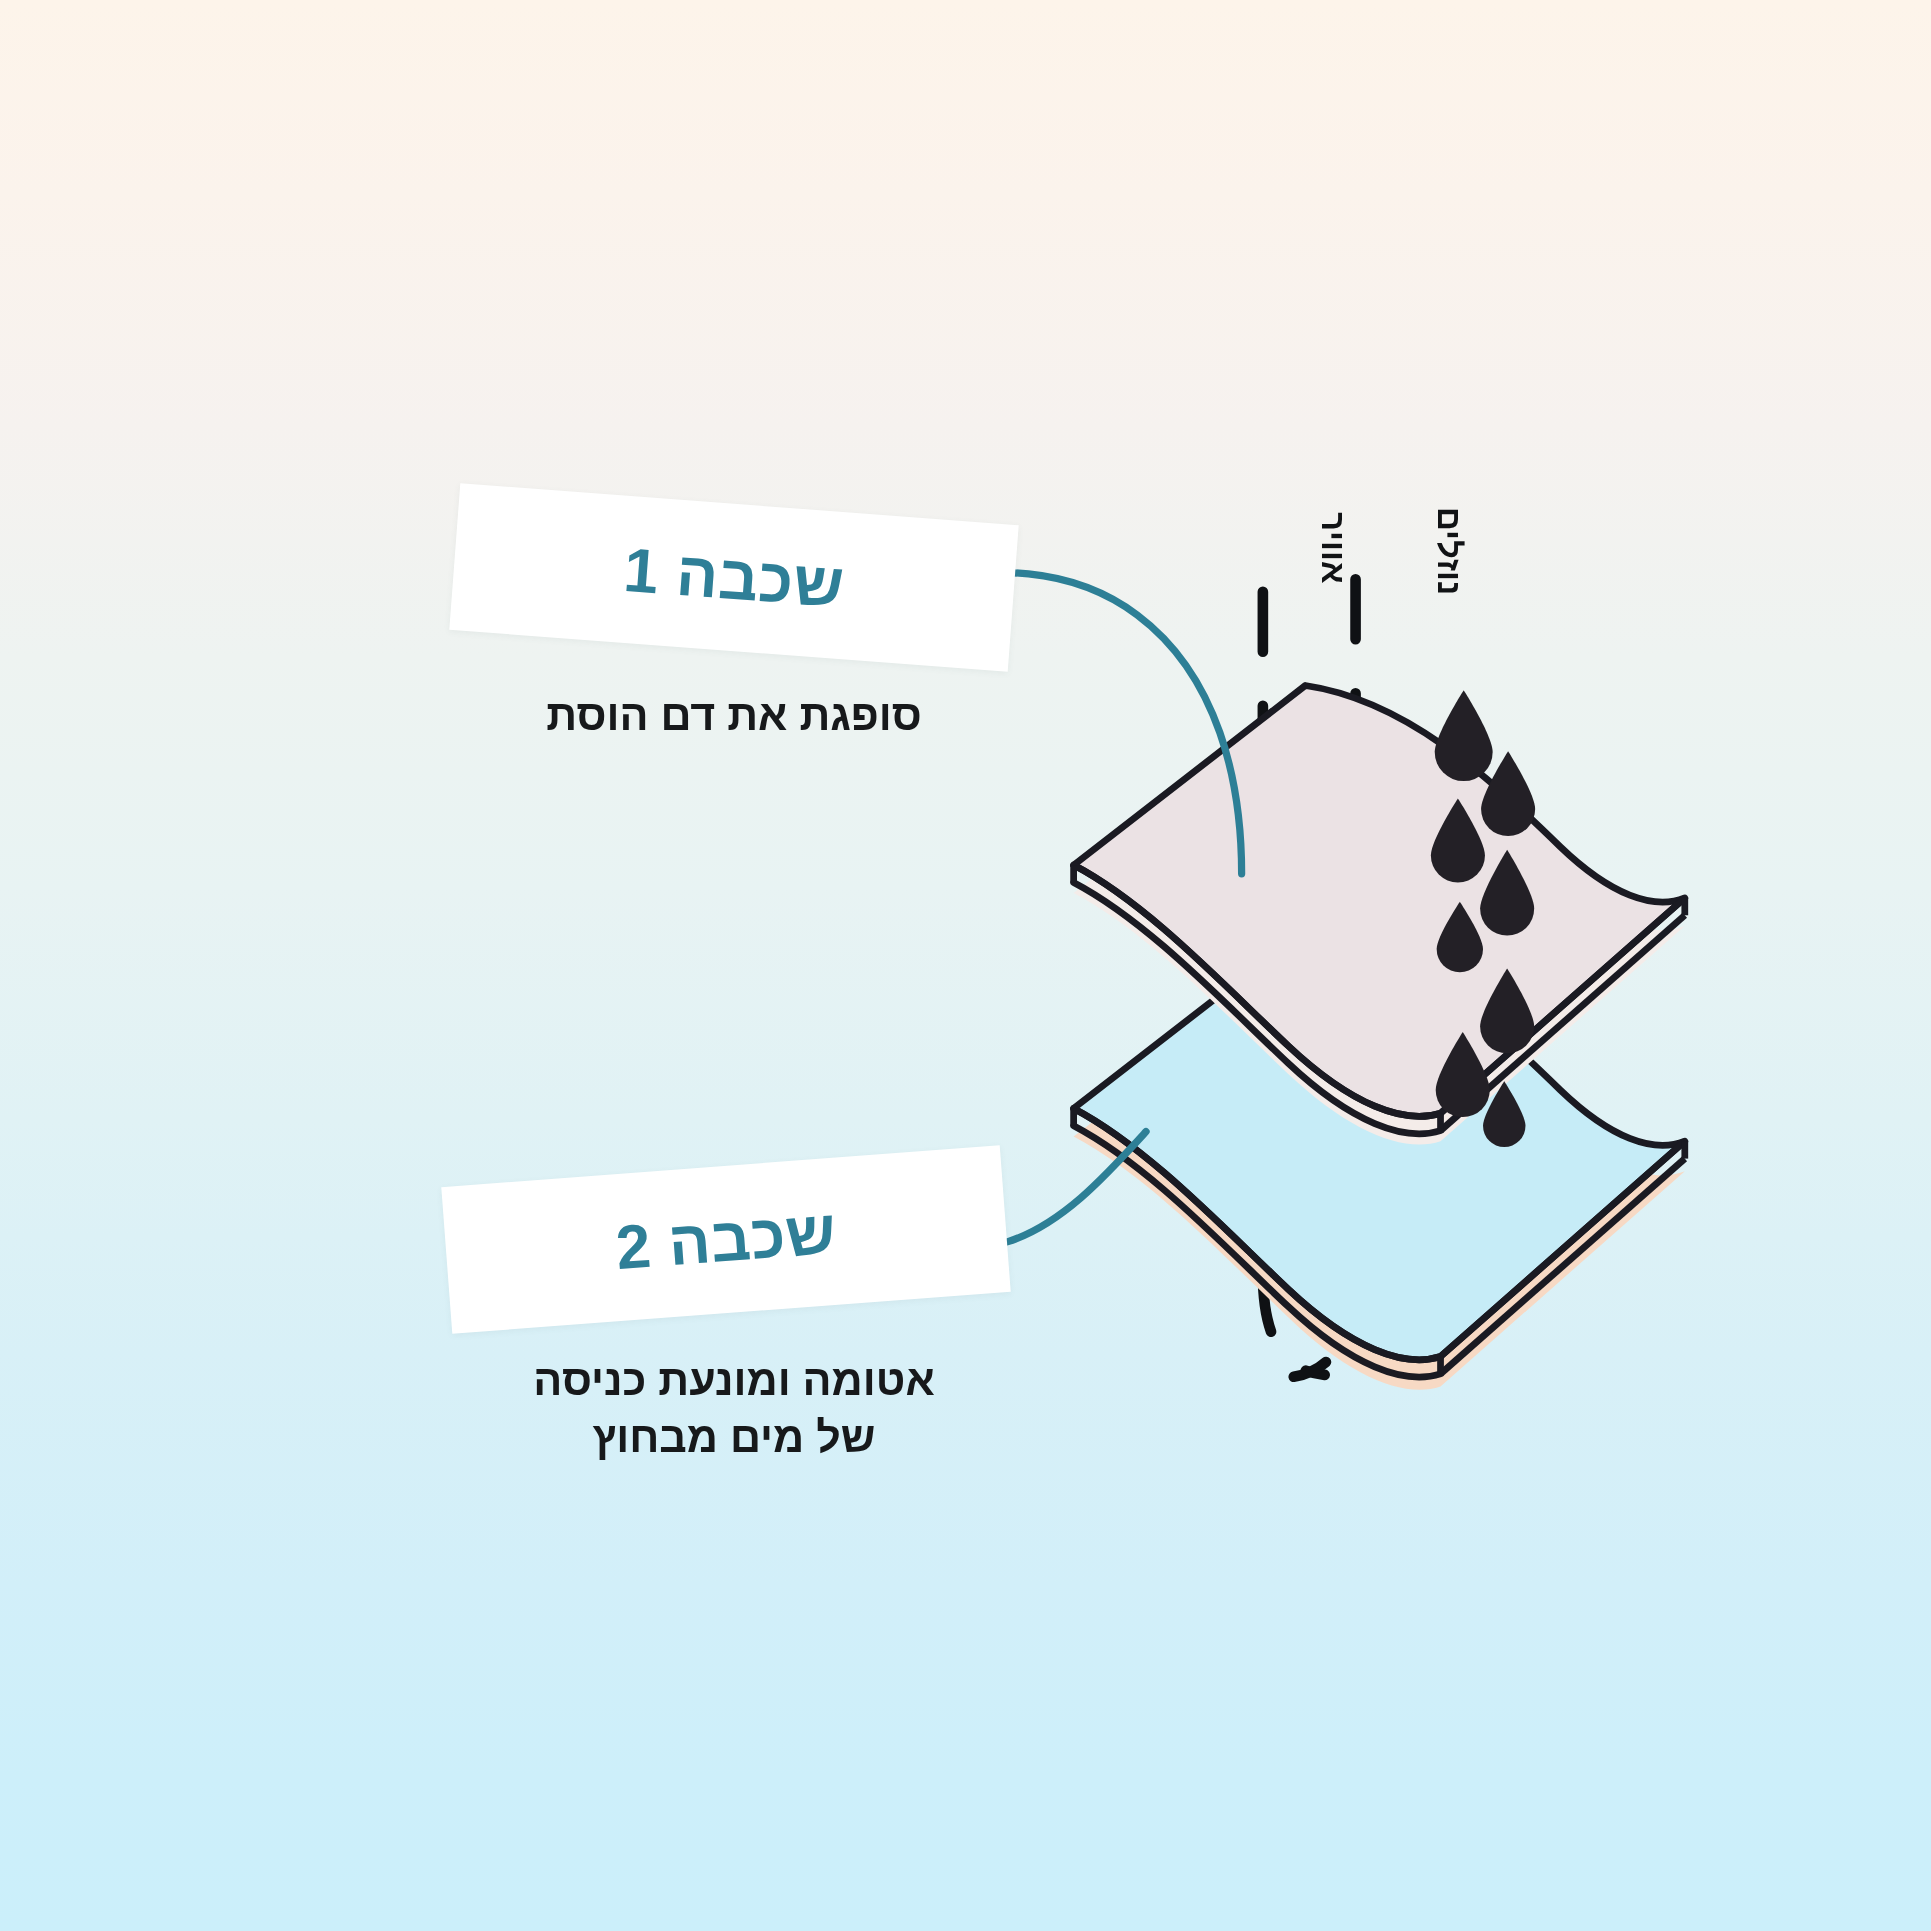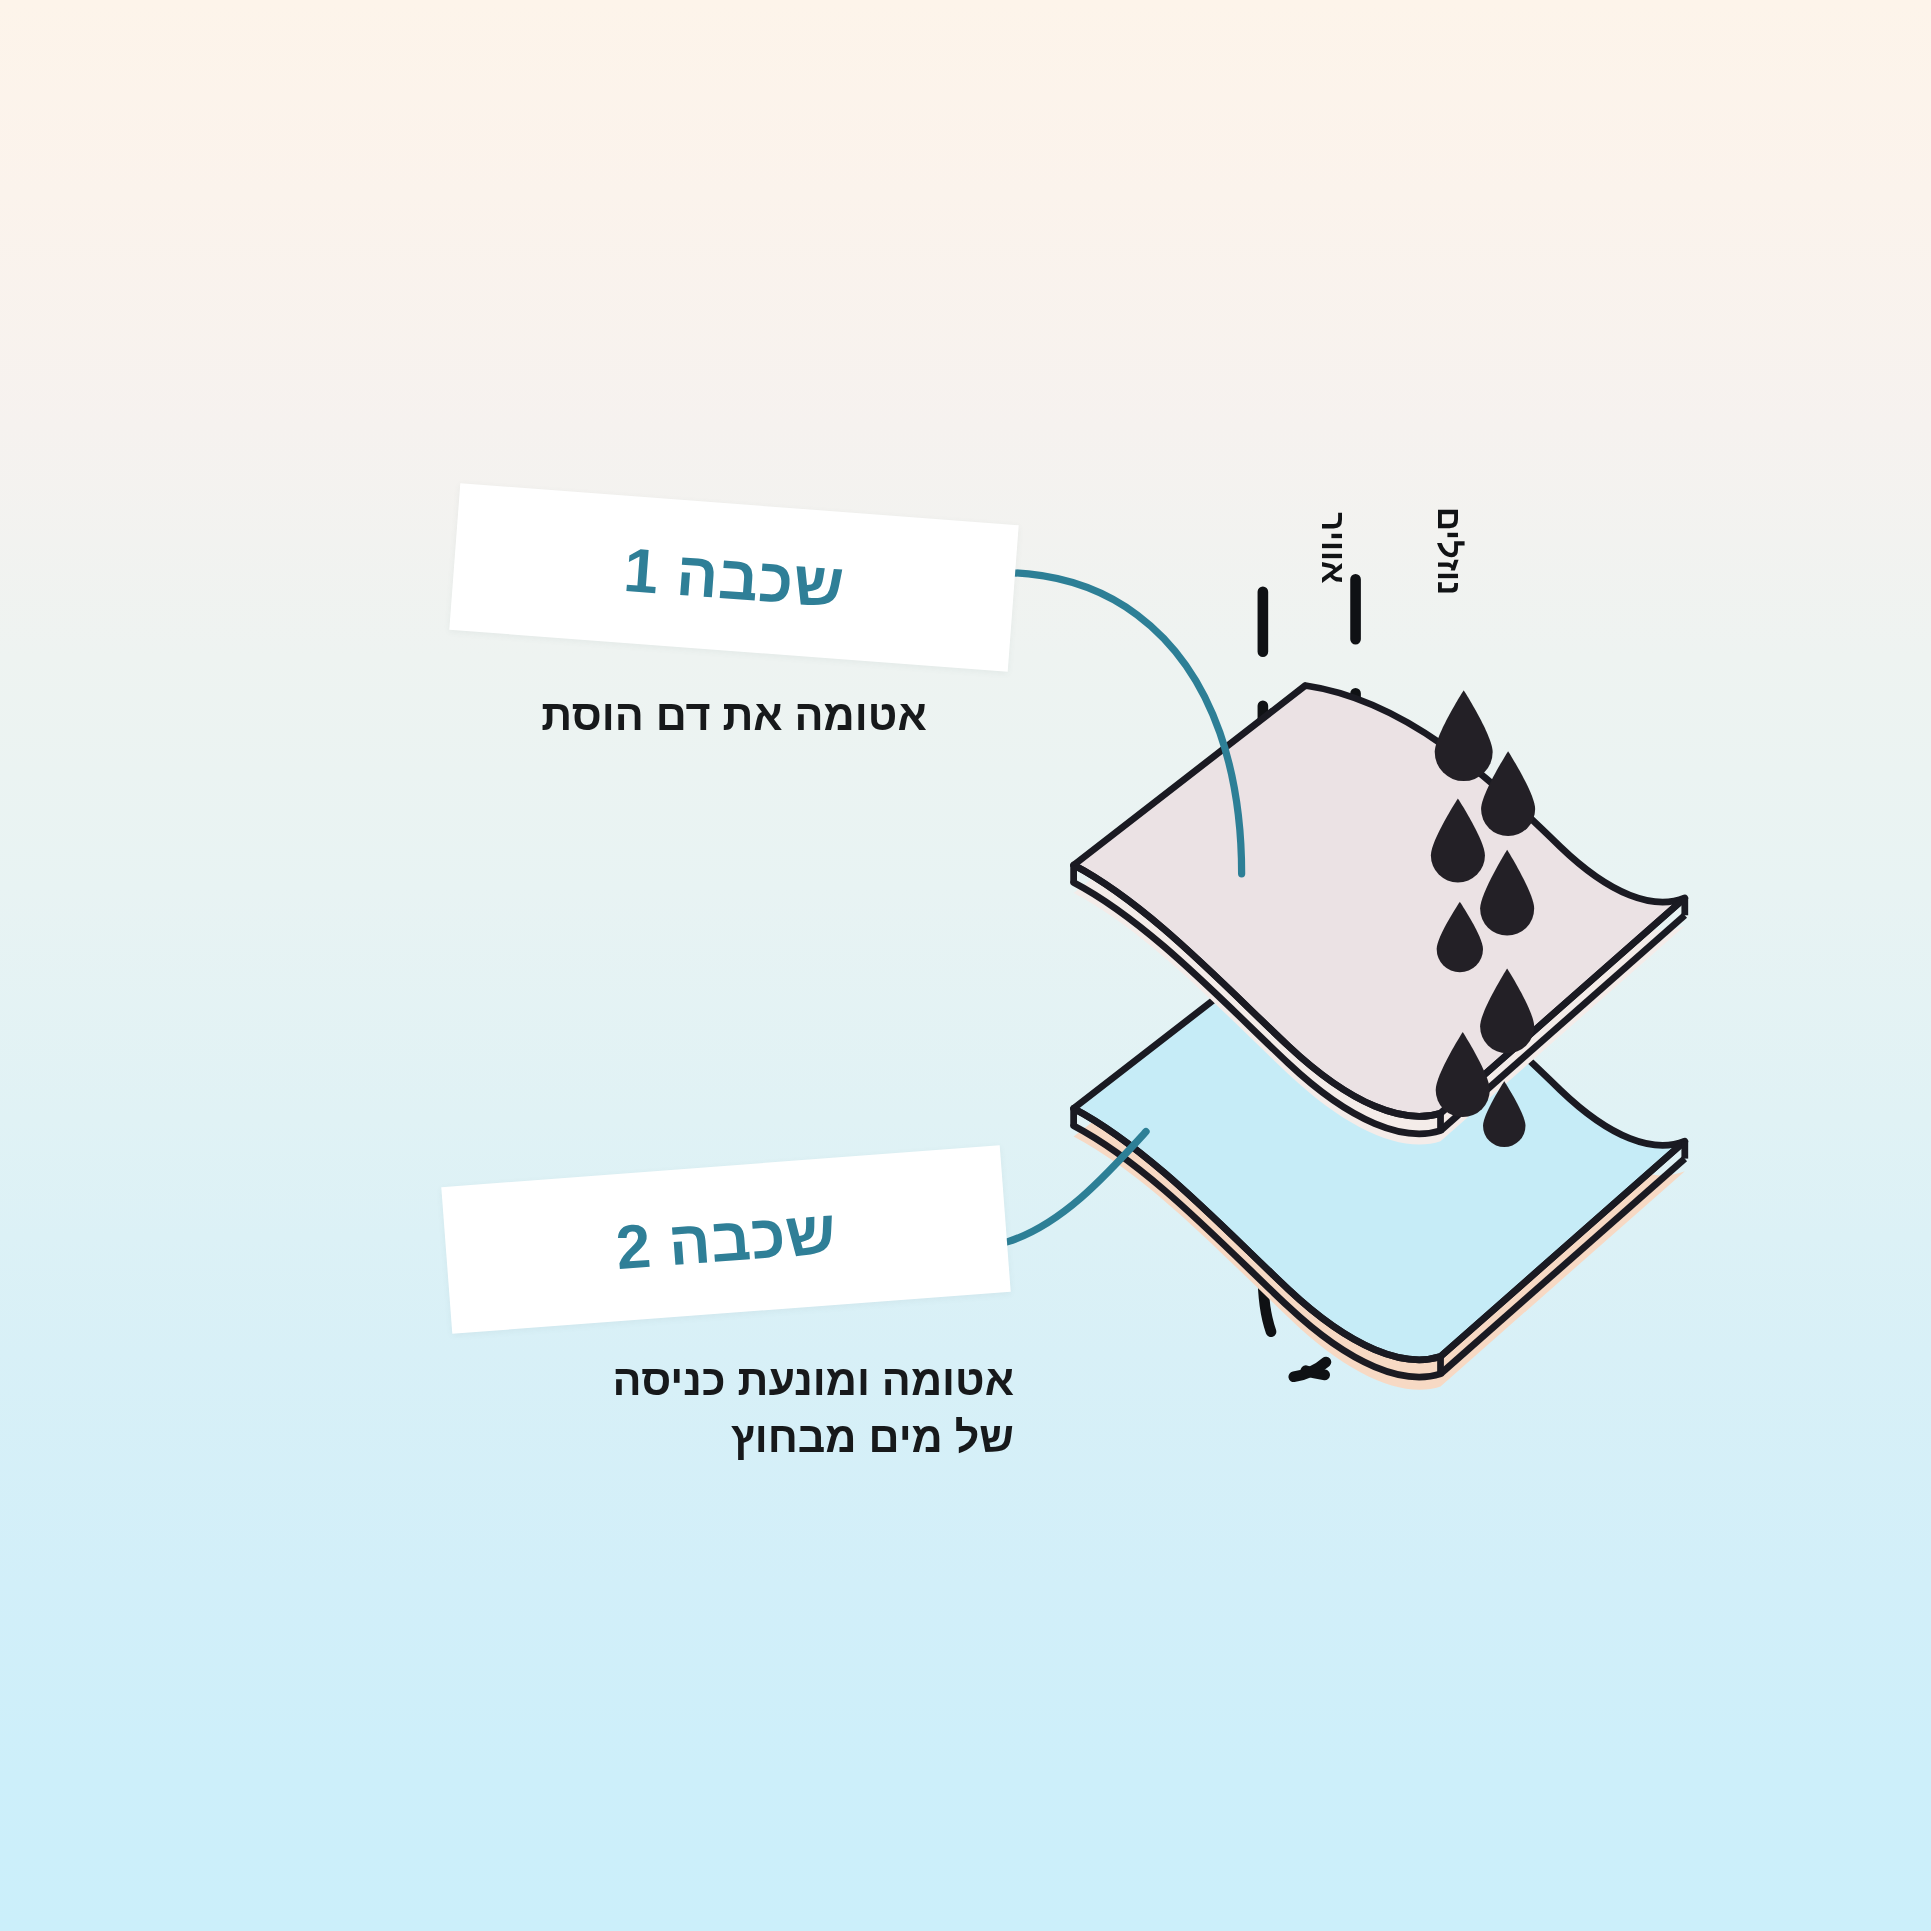--- a/index.html
+++ b/index.html
@@ -39,21 +39,21 @@
   }
   #card1{left:454px;top:504px;width:560px;height:147px;transform:rotate(4.3deg);}
   #card2{left:446px;top:1166px;width:560px;height:147px;transform:rotate(-4.3deg);}
 
   .subtitle{
     position:absolute;direction:rtl;text-align:center;
     color:#17191b;font-size:43px;font-weight:600;line-height:1.32;
     white-space:pre-line;
   }
   #sub1{left:454px;top:687px;width:560px;}
-  #sub2{left:454px;top:1352px;width:560px;text-align:right;}
+  #sub2{left:454px;top:1352px;width:560px;}
 
   
   .vlabel{
     position:absolute;
     color:#111315;font-size:33px;font-weight:700;
     direction:rtl;white-space:nowrap;
     transform-origin:0 0;
   }
   #vl-air{left:1352px;top:512px;transform:rotate(90deg);}
   #vl-liquid{left:1468px;top:507px;transform:rotate(90deg);}
@@ -164,21 +164,21 @@
                C 1000 1300 970 1292 948 1280" fill="none" stroke="#2d7f96" stroke-width="7.5" stroke-linecap="round" marker-end="url(#arrowhead)"></path>
     </svg>
 
     <div class="vlabel" id="vl-air">אוויר</div>
 
     <div class="vlabel" id="vl-liquid">נוזלים</div>
 
     <div class="card" id="card1">
       <span class="card-title">שכבה 1</span>
     </div>
-    <div class="subtitle" id="sub1">אטומה את דם הוסת</div>
+    <div class="subtitle" id="sub1">סופגת את דם הוסת</div>
 
     <div class="card" id="card2">
       <span class="card-title">שכבה 2</span>
     </div>
     <div class="subtitle" id="sub2">אטומה ומונעת כניסה
 של מים מבחוץ</div>
 
   </div>
 </div>
 

